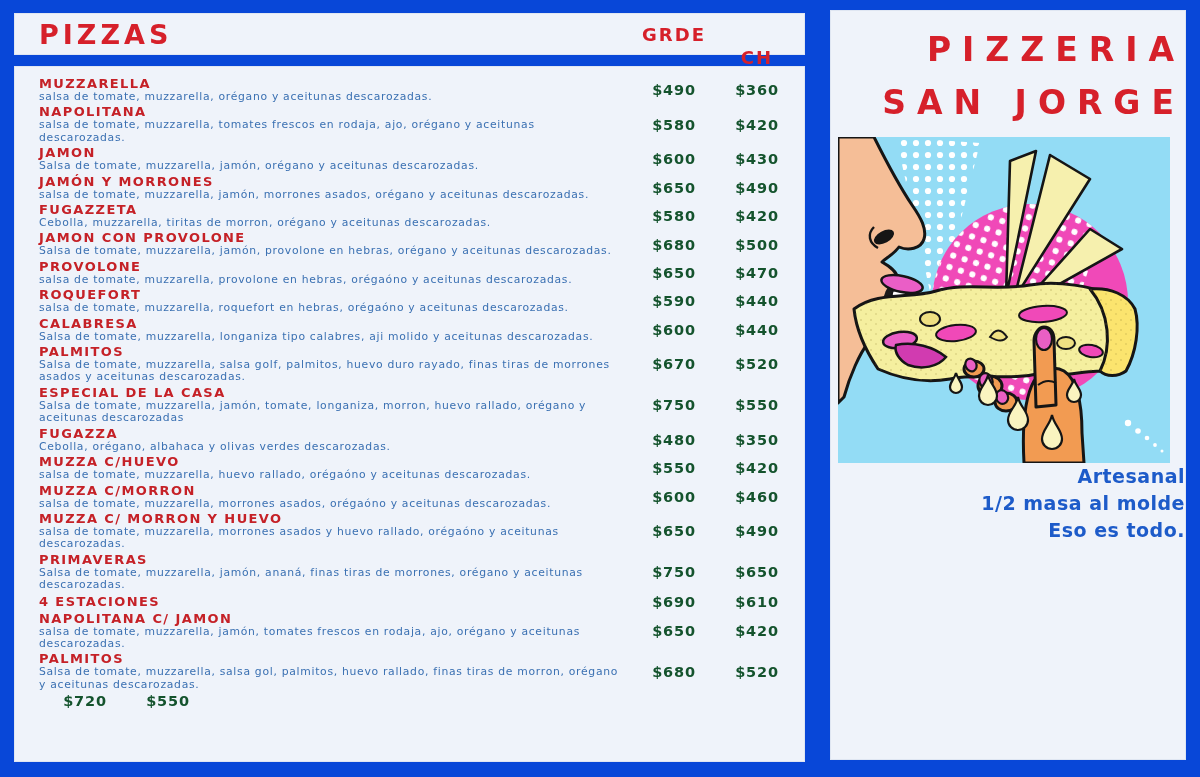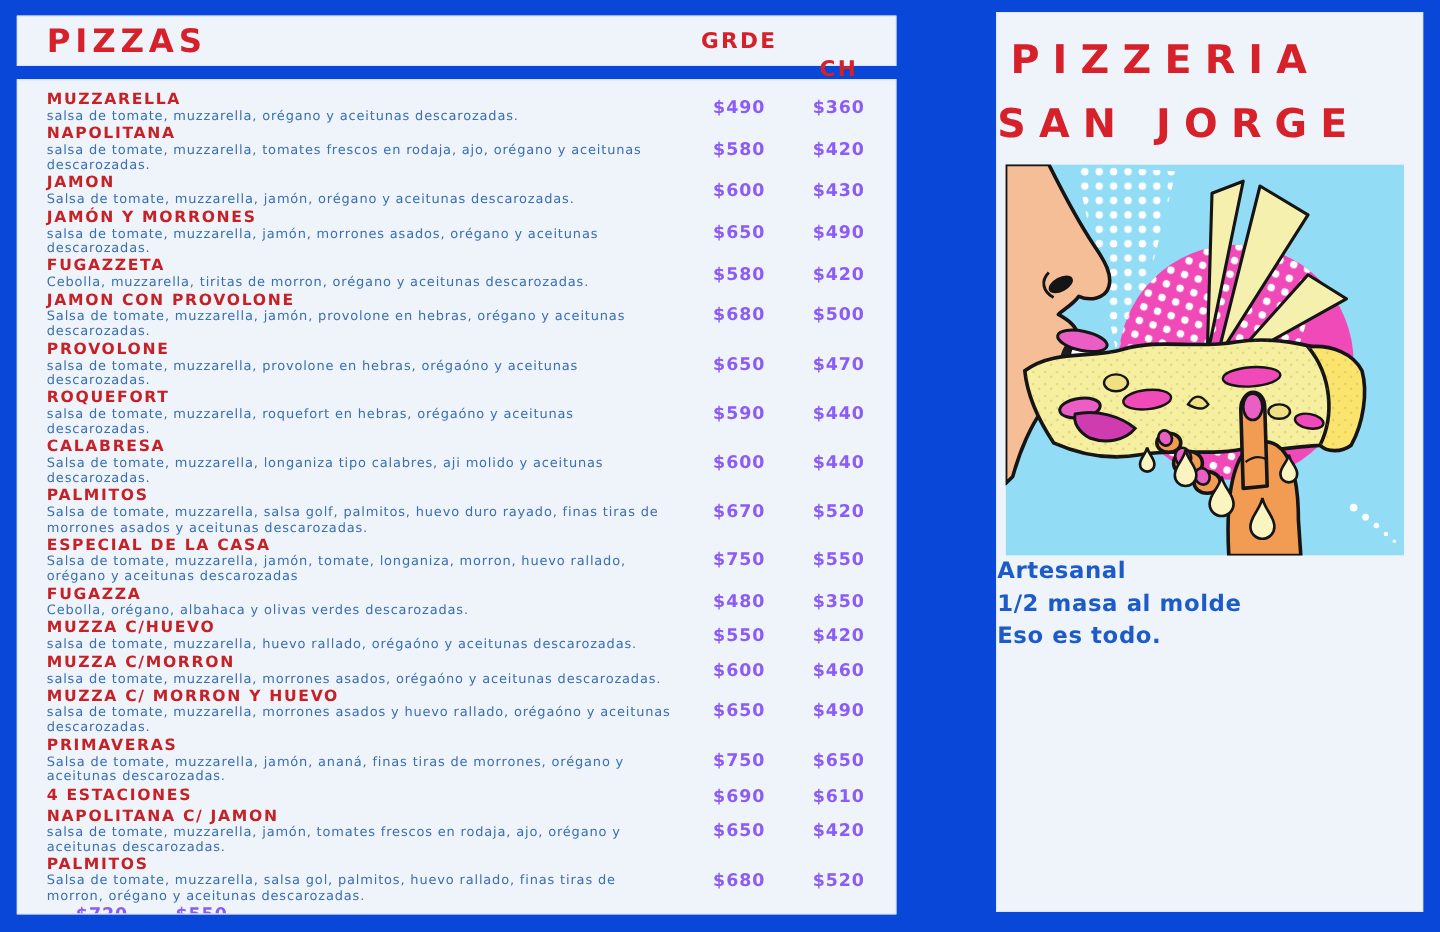--- a/index.html
+++ b/index.html
@@ -6,21 +6,21 @@
   html,body { width:1200px; height:777px; }
   body {
     background:#0847D8;
     font-family:"DejaVu Sans","Liberation Sans",sans-serif;
     position:relative;
     overflow:hidden;
   }
   .panel { background:#EFF3FA; border:1px solid #dfe6f2; }
 
   
-  .left-col { position:absolute; left:14px; top:13px; width:733px; }
+  .left-col { position:absolute; left:14px; top:13px; width:791px; }
   .header-panel {
     height:42px; display:flex; align-items:center;
     padding:0 10px 0 24px;
   }
   .menu-title {
     flex:1; color:#D6202A; font-size:27px; font-weight:bold;
     letter-spacing:4px;
   }
   .price-col {
     color:#D6202A; font-size:18px; font-weight:bold; letter-spacing:2px;
@@ -36,28 +36,28 @@
   .item { display:flex; align-items:center; margin-bottom:2px; }
   .item-text { flex:1; padding-right:6px; }
   .item-name {
     color:#C52127; font-weight:bold; font-size:13px;
     letter-spacing:1.4px; line-height:14px;
   }
   .item-desc {
     color:#3A70B2; font-size:10.8px; letter-spacing:0.7px;
     line-height:12.4px;
   }
-  .p { width:92px; text-align:center; color:#8b5cf6; font-weight:bold;
+  .p { width:92px; text-align:center; color:#14532d; font-weight:bold;
        font-size:14.5px; letter-spacing:0.8px; }
   .p.ch { width:74px; }
 
   
   .right-panel {
     position:absolute; left:830px; top:10px; width:356px; height:750px;
-    text-align:left;
+    text-align:right;
   }
   .brand-title {
     margin-top:12px; color:#D6202A; font-weight:bold; font-size:33px;
     letter-spacing:11px; line-height:53px; text-indent:11px;
   }
   .illo-wrap { width:332px; height:326px; margin:8px auto 0 7px; }
   .illo-wrap svg { display:block; }
   .tagline {
     color:#1D5BC9; font-size:19px; font-weight:bold;
     letter-spacing:0.5px; line-height:27px;

